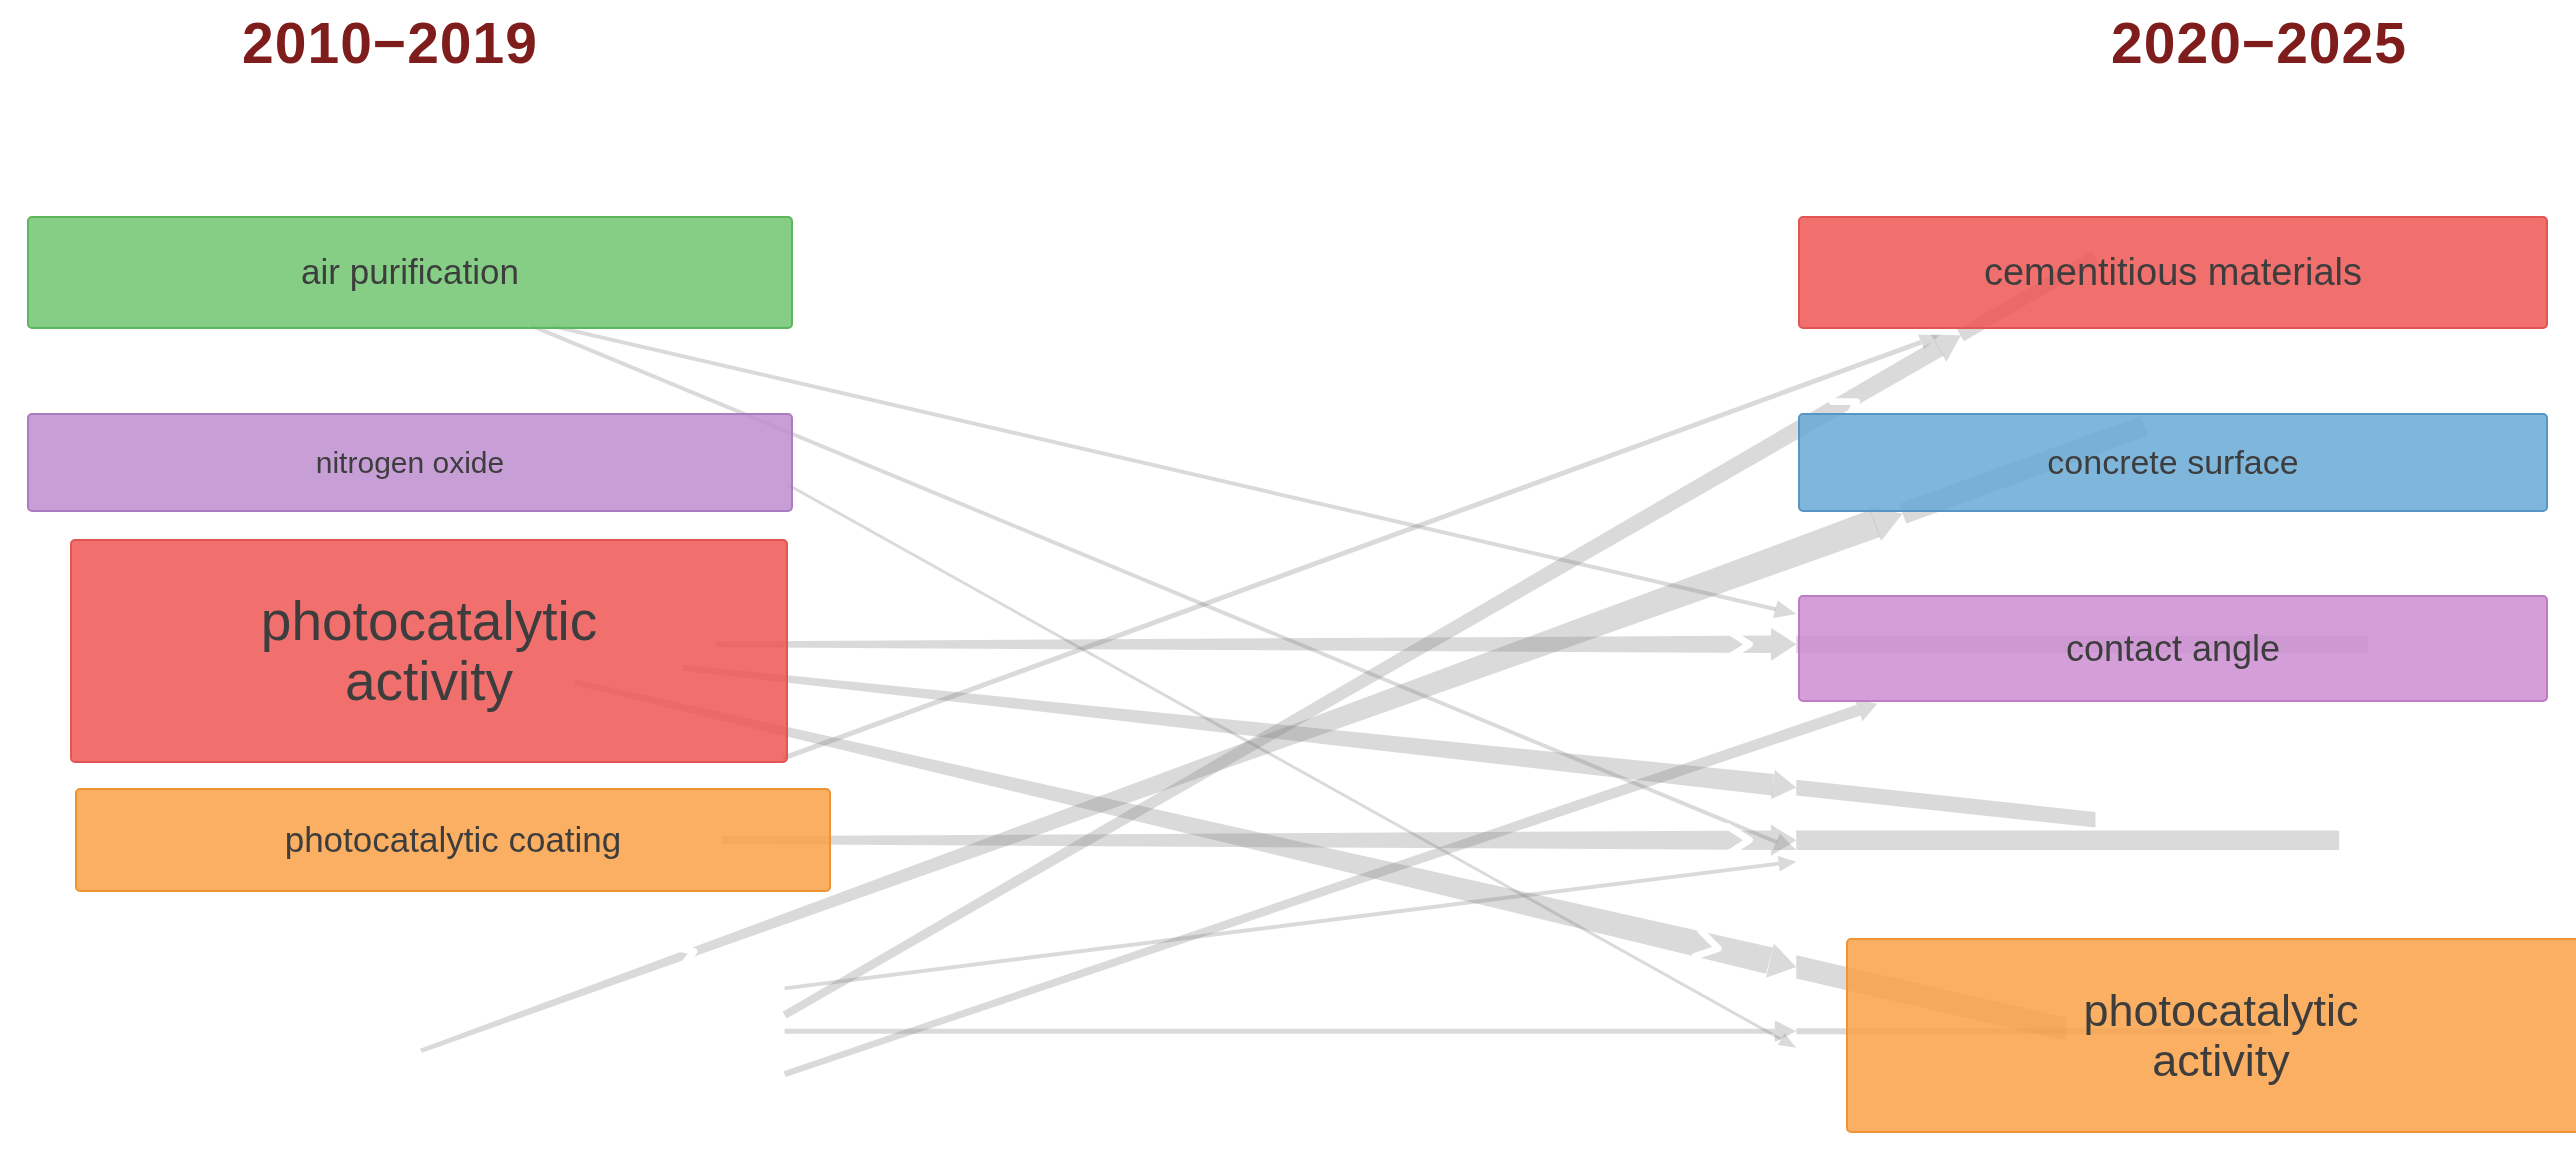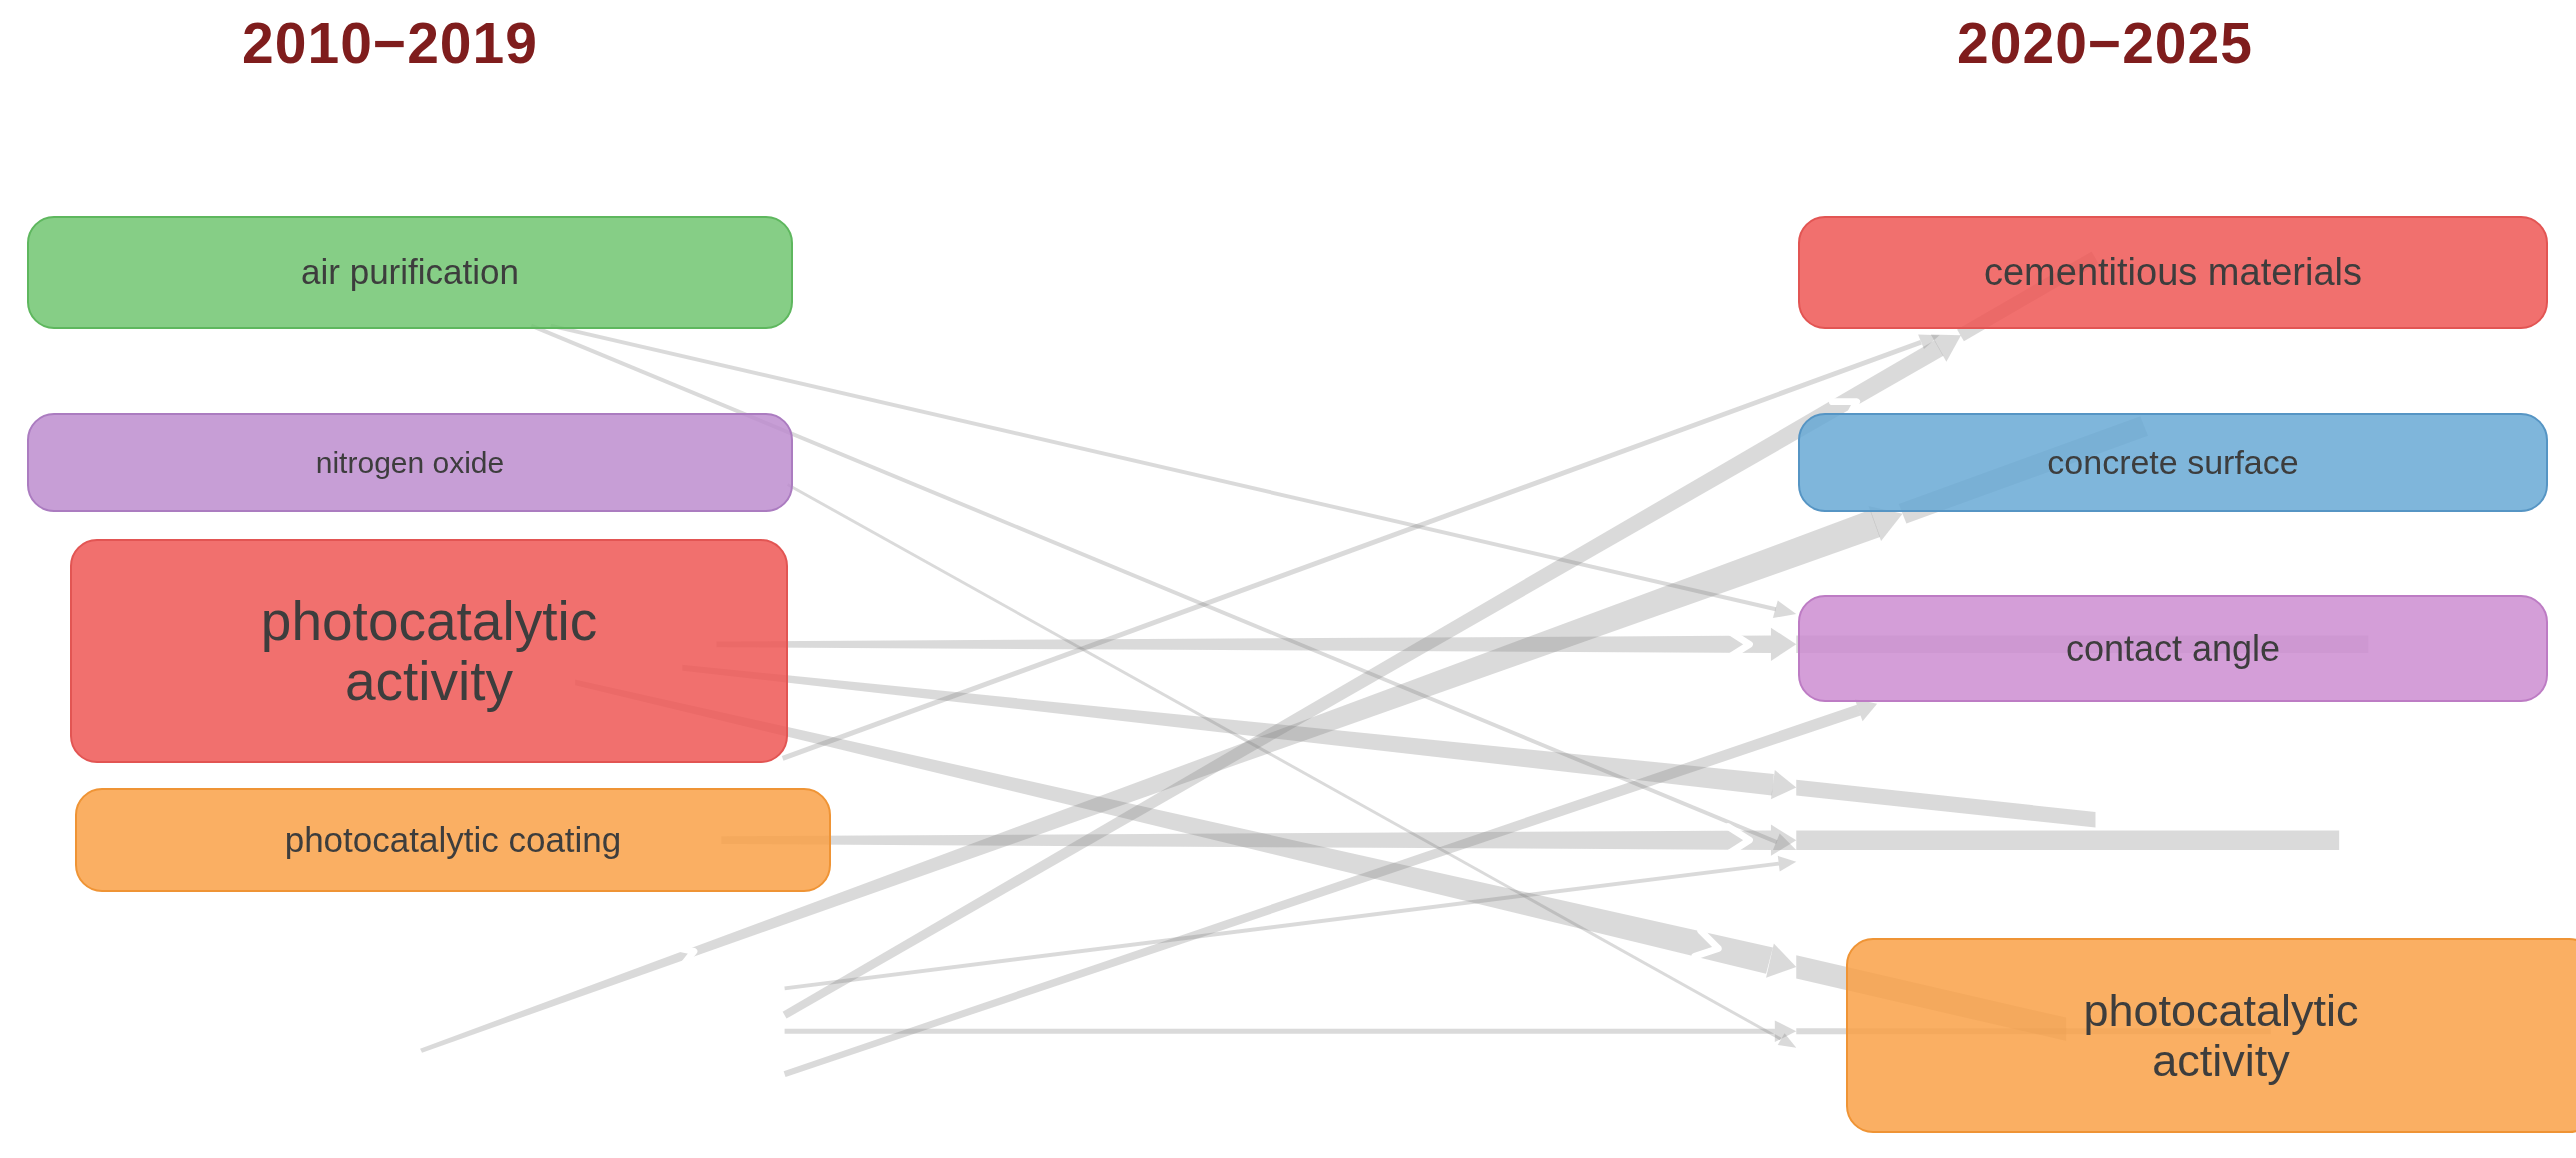--- a/index.html
+++ b/index.html
@@ -2,21 +2,21 @@
 <html><head>
 <meta charset="utf-8">
 <style>
   html,body{margin:0;padding:0;background:#fff;}
   .stage{position:relative;width:2576px;height:1159px;background:#ffffff;overflow:hidden;
          font-family:"Liberation Sans", sans-serif;}
   .arrows-svg{position:absolute;left:0;top:0;}
   .title{position:absolute;font-weight:bold;color:#7f1d1d;font-size:57px;text-align:center;
          letter-spacing:1px;}
   .node{position:absolute;display:flex;align-items:center;justify-content:center;
-        text-align:center;border-radius:27px;border:2.9px solid transparent;
+        text-align:center;border-radius:5px;border:2.9px solid transparent;
         color:#3d3d3d;line-height:1.1;}
   .node span{white-space:pre-line;}
   .c-green {background:rgba(111,197,111,0.84);border-color:#5eb75e;}
   .c-purple{background:rgba(188,139,206,0.84);border-color:#ab7cc0;}
   .c-red   {background:rgba(238,85,82,0.84); border-color:#e25553;}
   .c-orange{background:rgba(249,160,69,0.84);border-color:#ef9435;margin-left:48px;}
   .c-blue  {background:rgba(103,168,212,0.84);border-color:#5695c4;}
   .c-pink  {background:rgba(204,139,209,0.84);border-color:#bd7cc4;}
 </style>
 </head>
@@ -104,21 +104,21 @@
     <g stroke="#ffffff" stroke-width="7" fill="none" stroke-linejoin="round" stroke-linecap="round">
       <polyline points="696,996 712,976 687,971"></polyline>
       <polyline points="1773,647 1795,661 1773,675"></polyline>
       <polyline points="1773,848 1795,862 1773,876"></polyline>
       <polyline points="1893,434 1905,412 1880,412"></polyline>
       <polyline points="1739,981 1763,973 1745,955"></polyline>
     </g>
   </svg>
 
   <div class="title" style="left:127px;top:9.7px;width:526px;">2010−2019</div>
-  <div class="title" style="left:1837px;top:9.7px;width:536px;">2020−2025</div>
+  <div class="title" style="left:1991px;top:9.7px;width:536px;">2020−2025</div>
 
   <div class="node c-green" style="left:27px;top:216px;width:762px;height:109px;font-size:35px;">
     <span>air purification</span>
   </div>
   <div class="node c-purple" style="left:27px;top:413px;width:762px;height:95px;font-size:30px;">
     <span>nitrogen oxide</span>
   </div>
   <div class="node c-red" style="left:70px;top:539px;width:714px;height:220px;font-size:55px;">
     <span>photocatalytic
 activity</span>

